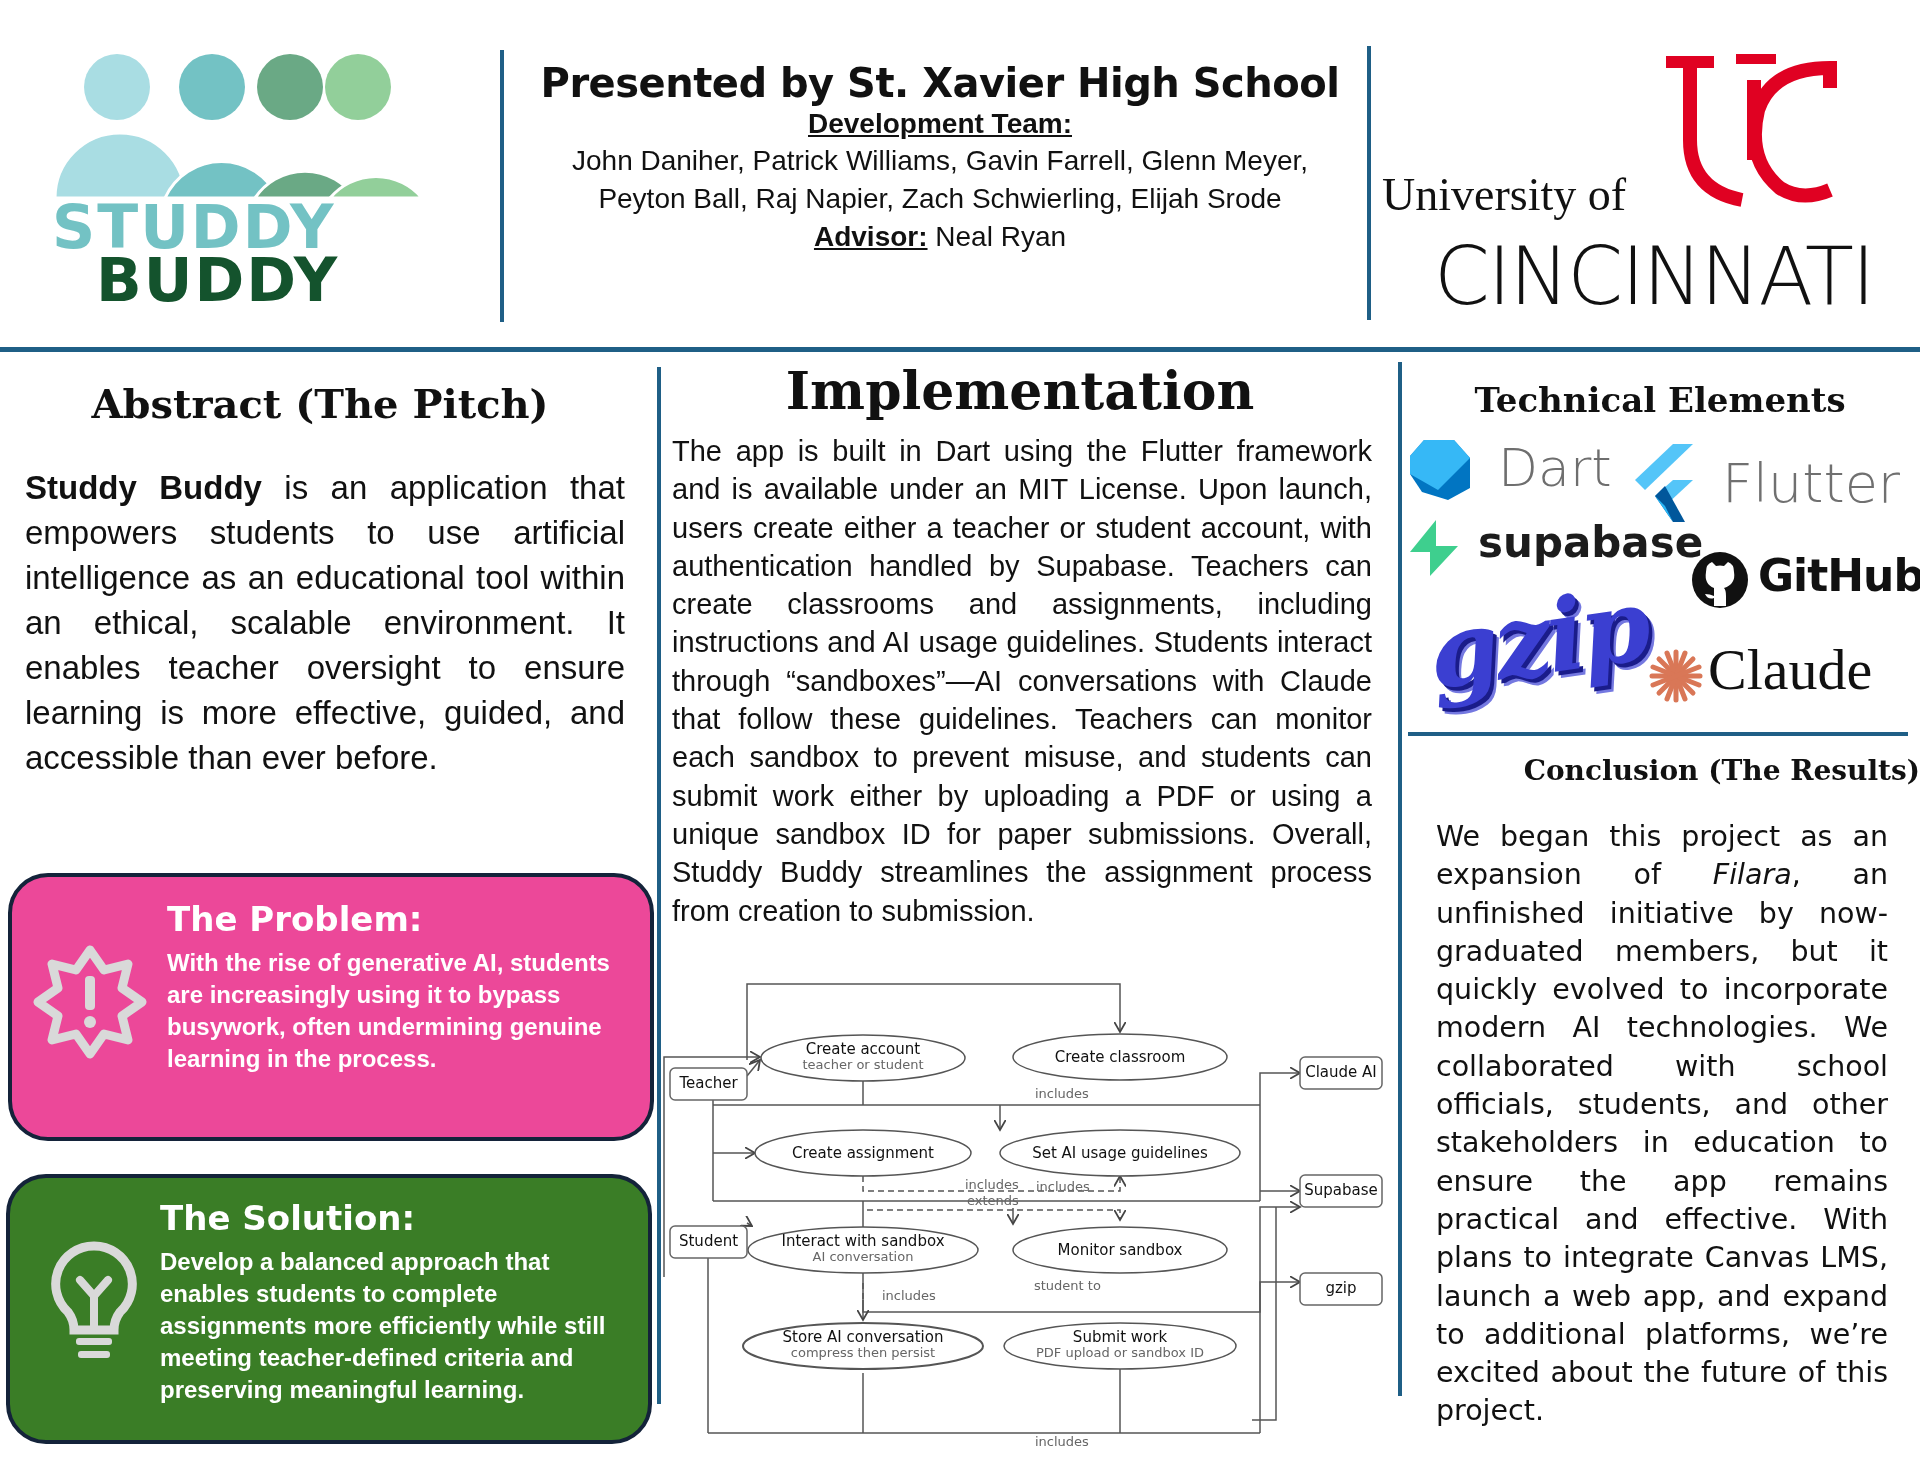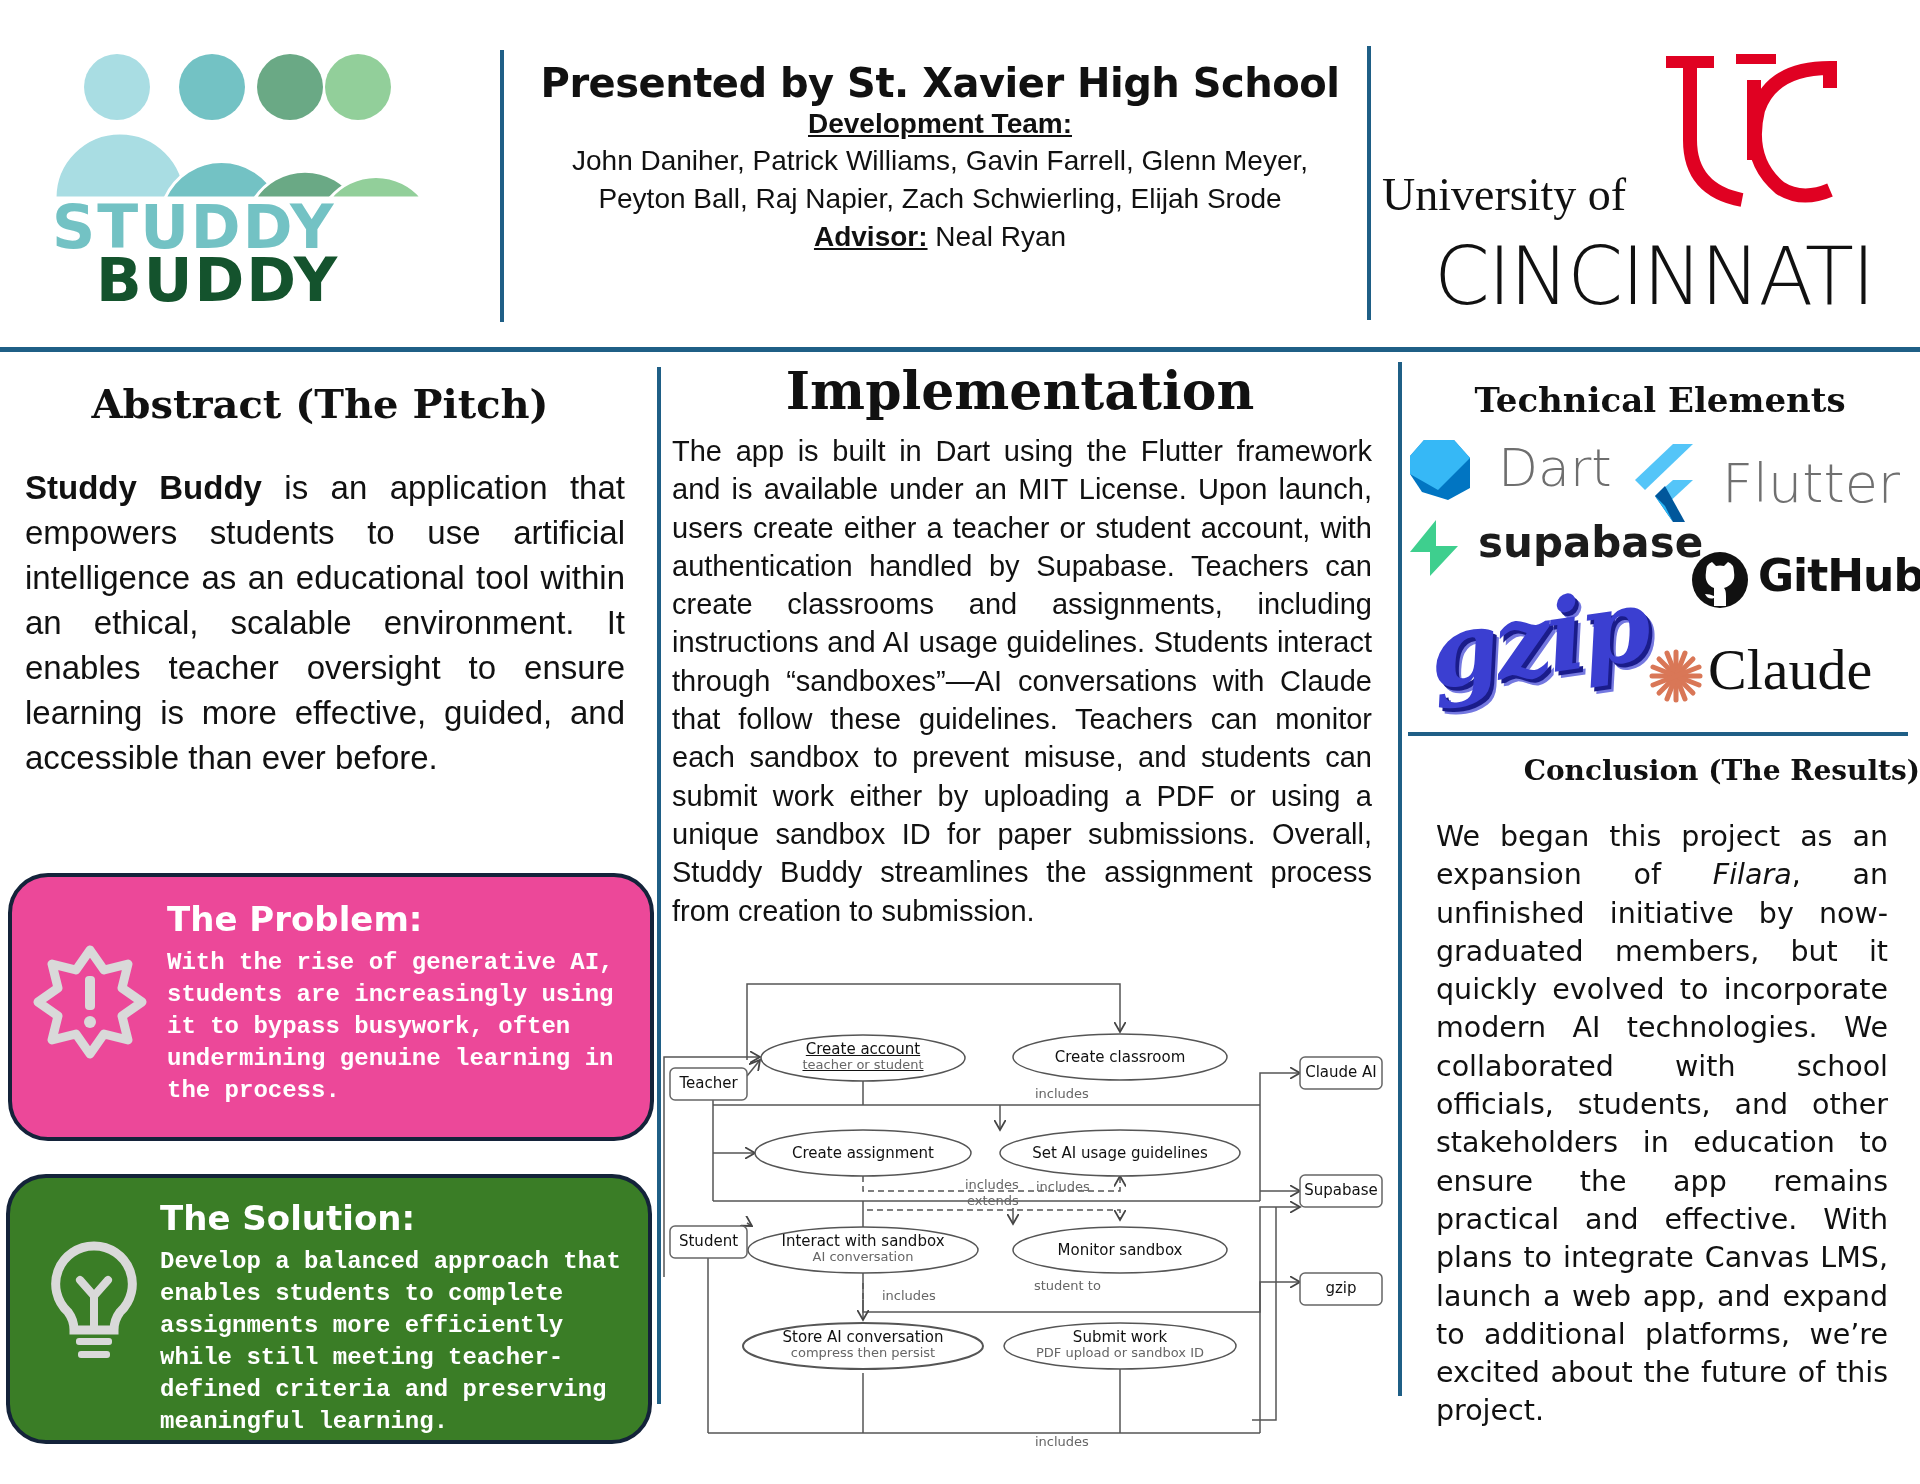--- a/index.html
+++ b/index.html
@@ -24,21 +24,21 @@
   
   .slab { font-family:"DejaVu Serif", serif; font-weight:900; color:#111;text-align:right; }
   .abstract-head { left:20px; top:380px; width:600px; text-align:center; font-size:40px; }
   .abstract-body { left:25px; top:465px; width:600px; font-size:33px; line-height:45px; text-align:justify; font-family:"Liberation Sans", sans-serif; }
   .abstract-body b { font-weight:bold; }
 
   .card { position:absolute; border-radius:40px; border:4px solid #14233a; color:#fff; }
   .card.problem { left:8px; top:873px; width:638px; height:260px; background:#ec4899; }
   .card.solution { left:6px; top:1174px; width:638px; height:262px; background:#3a7d26; }
   .card-title { position:absolute; font-family:"DejaVu Sans", sans-serif; font-weight:bold; font-size:34px; }
-  .card-text { position:absolute; font-family:Liberation Mono, monospace; font-weight:bold; font-size:24px; line-height:32px; }
+  .card-text { position:absolute; font-family:Liberation Sans, sans-serif; font-weight:bold; font-size:24px; line-height:32px; }
   .card-icon { position:absolute; }
 
   .impl-head { left:665px; top:360px; width:710px; text-align:center; font-size:52px; }
   .impl-body { left:672px; top:432px; width:700px; font-size:29px; line-height:38.3px; text-align:justify; }
 
   .tech-head { left:1420px; top:380px; width:480px; text-align:center; font-size:34px; }
   .concl-head { left:1430px; top:754px; width:490px; font-size:28px; }
   .concl-body { left:1436px; top:818px; width:452px; font-size:28.5px; line-height:38.3px; text-align:justify; font-family:"DejaVu Sans", sans-serif; }
   .concl-body i { }
 
@@ -204,21 +204,21 @@
       <rect x="640" y="293" width="82" height="32" rx="5"></rect>
     </g>
   </svg>
 
   <div class="abs dlabel" style="left:10px;top:94px;width:77px;text-align:center;font-size:15px;">Teacher</div>
   <div class="abs dlabel" style="left:10px;top:252px;width:77px;text-align:center;font-size:15px;">Student</div>
   <div class="abs dlabel" style="left:640px;top:83px;width:82px;text-align:center;font-size:15px;">Claude AI</div>
   <div class="abs dlabel" style="left:640px;top:201px;width:82px;text-align:center;font-size:15px;">Supabase</div>
   <div class="abs dlabel" style="left:640px;top:299px;width:82px;text-align:center;font-size:15px;">gzip</div>
 
-  <div class="abs dlabel" style="left:101px;top:61px;width:204px;text-align:center;font-size:15px;line-height:16px;text-decoration:underline;">
+  <div class="abs dlabel" style="left:101px;top:61px;width:204px;text-align:center;font-size:15px;line-height:16px;">
     <div>Create account</div>
     <div style="font-size:13px;color:#666;">teacher or student</div>
   </div>
   <div class="abs dlabel" style="left:353px;top:68px;width:214px;text-align:center;font-size:15px;">Create classroom</div>
   <div class="abs dlabel" style="left:95px;top:164px;width:216px;text-align:center;font-size:15px;">Create assignment</div>
   <div class="abs dlabel" style="left:340px;top:164px;width:240px;text-align:center;font-size:15px;">Set AI usage guidelines</div>
   <div class="abs dlabel" style="left:88px;top:253px;width:230px;text-align:center;font-size:15px;line-height:16px;">
     <div>Interact with sandbox</div>
     <div style="font-size:13px;color:#666;">AI conversation</div>
   </div>

